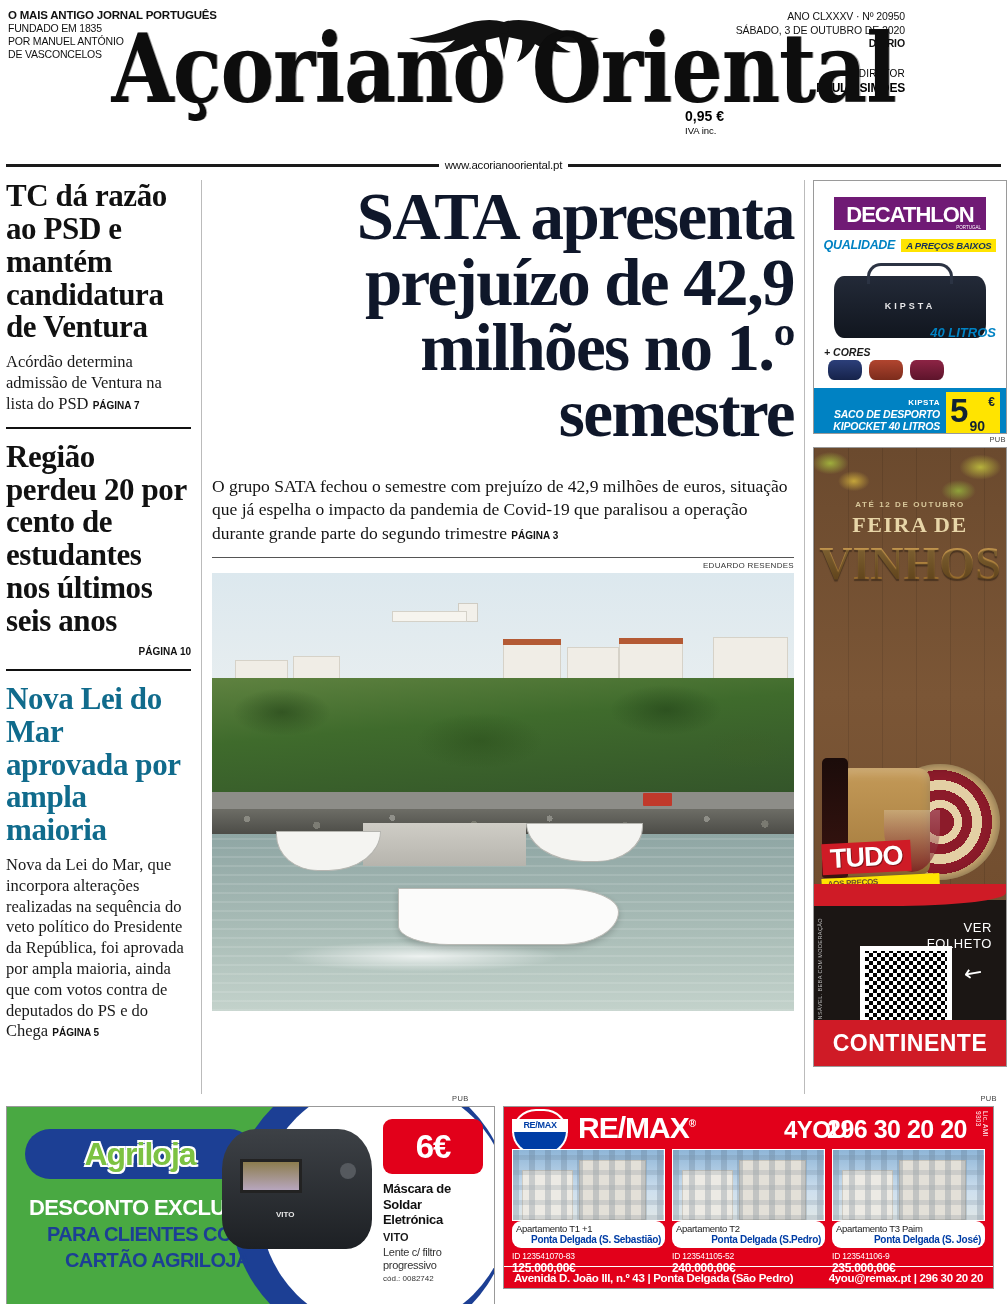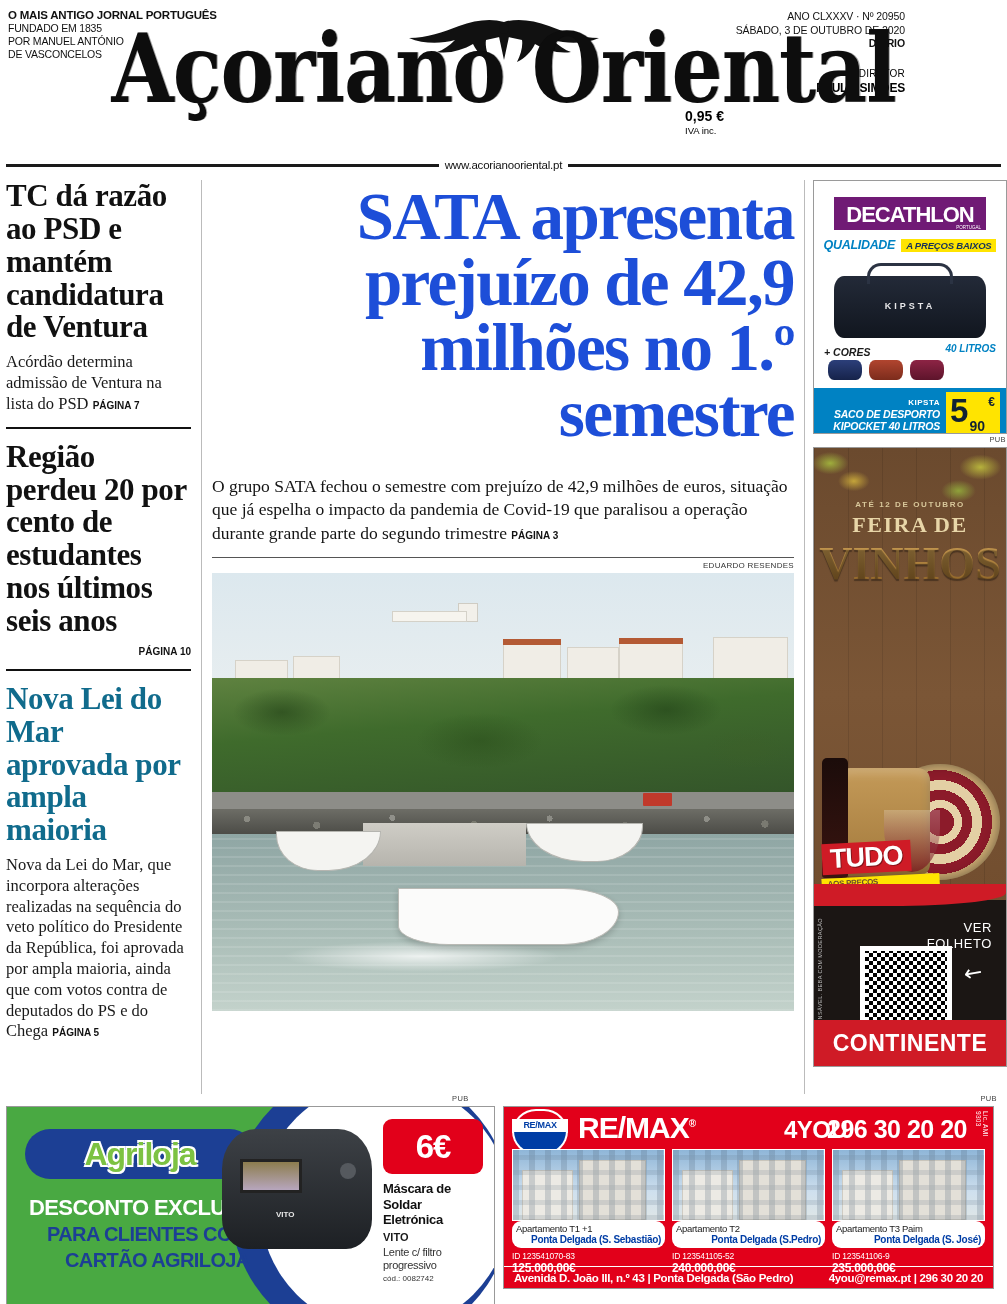--- a/index.html
+++ b/index.html
@@ -101,21 +101,21 @@
     font-size: 10px; font-weight: bold; letter-spacing: 0px;
     color:#111; white-space:nowrap;
   }
   .lc-rule { border-top: 2px solid #111; margin: 12px 0 12px 0; }
   .pg-right { text-align: right; margin-top: 4px; }
 
   
   .mainhead {
     font-family: "Liberation Serif", serif;
     font-weight: bold;
-    color: #1d4ed8;
+    color: #0f172a;
     font-size: 67px;
     line-height: 0.98;
     text-align: right;
     letter-spacing: -1.6px;
     margin-top: 4px;
   }
   .main-lede {
     font-family: "Liberation Serif", serif;
     font-size: 17.5px;
     line-height: 1.34;
@@ -206,22 +206,22 @@
     font-size:9.5px; padding:1px 5px; letter-spacing:-0.2px; }
   .dec-bagwrap { position:relative; height:100px; margin-top:6px; }
   .dec-bag { position:absolute; left:14px; right:14px; top:18px; height:62px;
     background:linear-gradient(#232a38,#11161f); border-radius:10px/14px; }
   .dec-bag:before { content:""; position:absolute; left:22%; right:22%; top:-13px; height:18px;
     border:3px solid #2b3343; border-bottom:none; border-radius:14px 14px 0 0; }
   .dec-bag .kip { position:absolute; left:0; right:0; top:40%; text-align:center;
     color:#e8e8ea; font-size:9px; letter-spacing:3px; font-weight:bold; }
   .dec-cores { position:absolute; left:4px; bottom:0; font-style:italic; font-weight:bold;
     font-size:10.5px; color:#1a1a1a; }
-  .dec-litros { position:absolute; right:4px; bottom:4px; font-style:italic; font-weight:bold;
-    font-size:10px; color:#0082c3; }
+  .dec-litros { position:absolute; right:4px; bottom:18px; font-style:italic; font-weight:bold;
+    font-size:13px; color:#0082c3; }
   .dec-mini { display:flex; gap:7px; margin-top:2px; padding-left:8px; }
   .dec-mini i { display:block; width:34px; height:20px; border-radius:6px/8px; }
   .dec-price { position:relative; background:#0082c3; margin:8px -6px 0 -6px; height:54px;
     display:flex; align-items:center; justify-content:flex-end; padding-right:6px; }
   .dec-price .txt { color:#fff; text-align:right; line-height:1.15; margin-right:6px; }
   .dec-price .txt .a { font-size:8px; font-weight:bold; letter-spacing:0.5px; }
   .dec-price .txt .b { font-size:10.5px; font-style:italic; font-weight:bold; letter-spacing:-0.2px;}
   .dec-price .txt .c { font-size:10.5px; font-style:italic; font-weight:bold; letter-spacing:-0.2px;}
   .dec-price .yellow { background:#ffe400; color:#123; width:54px; height:46px;
     position:relative; }

